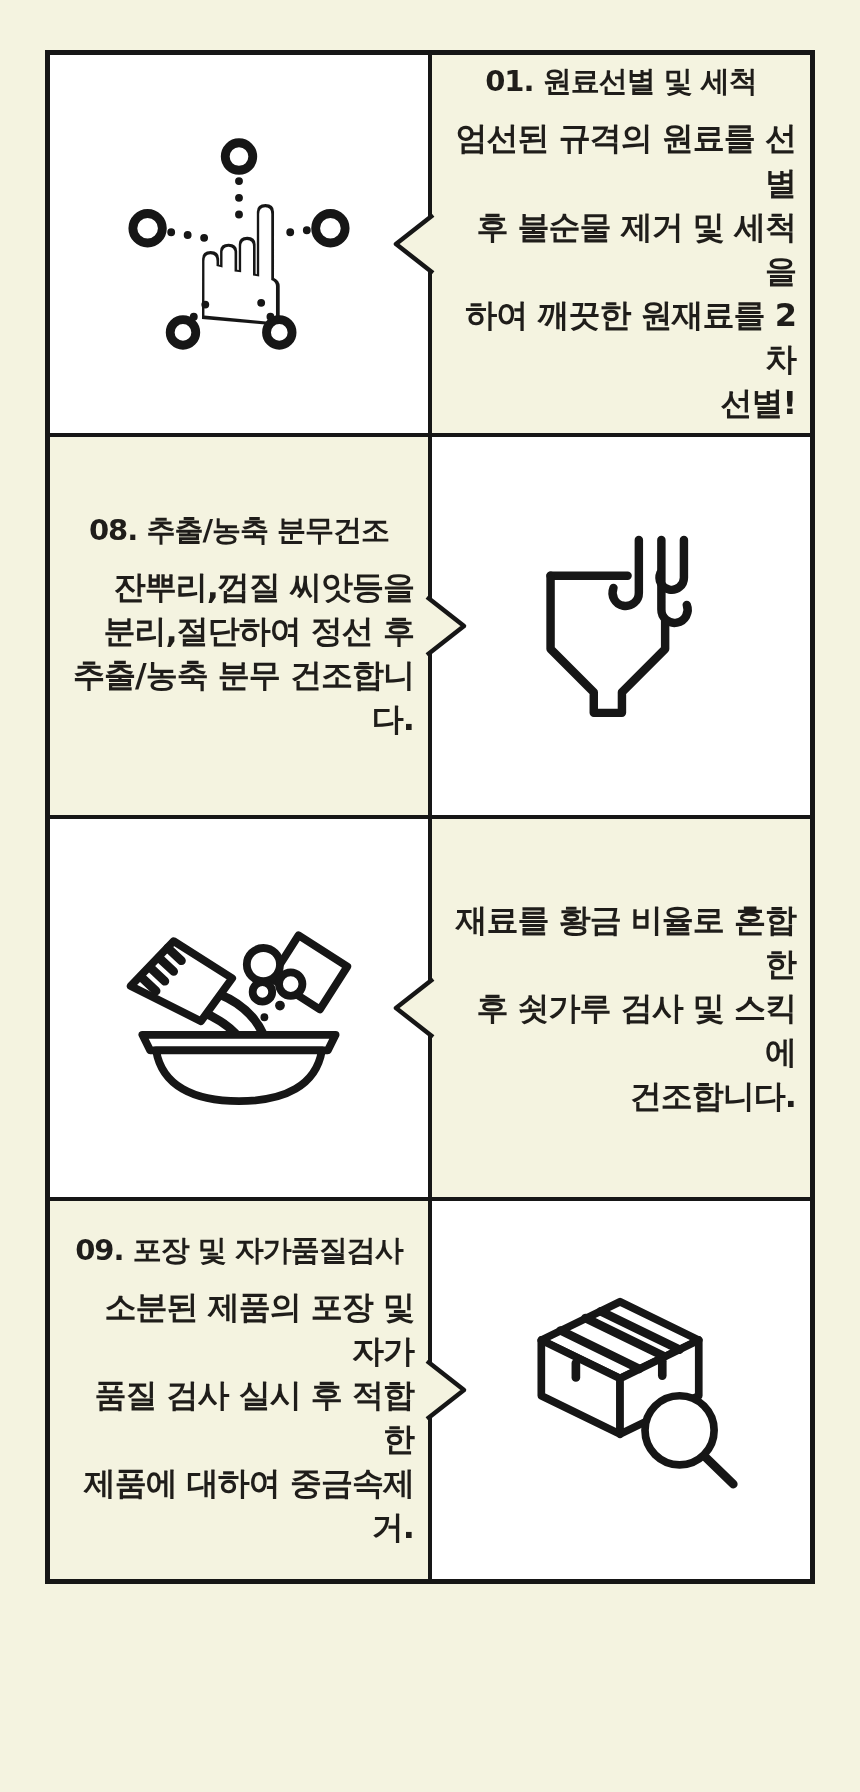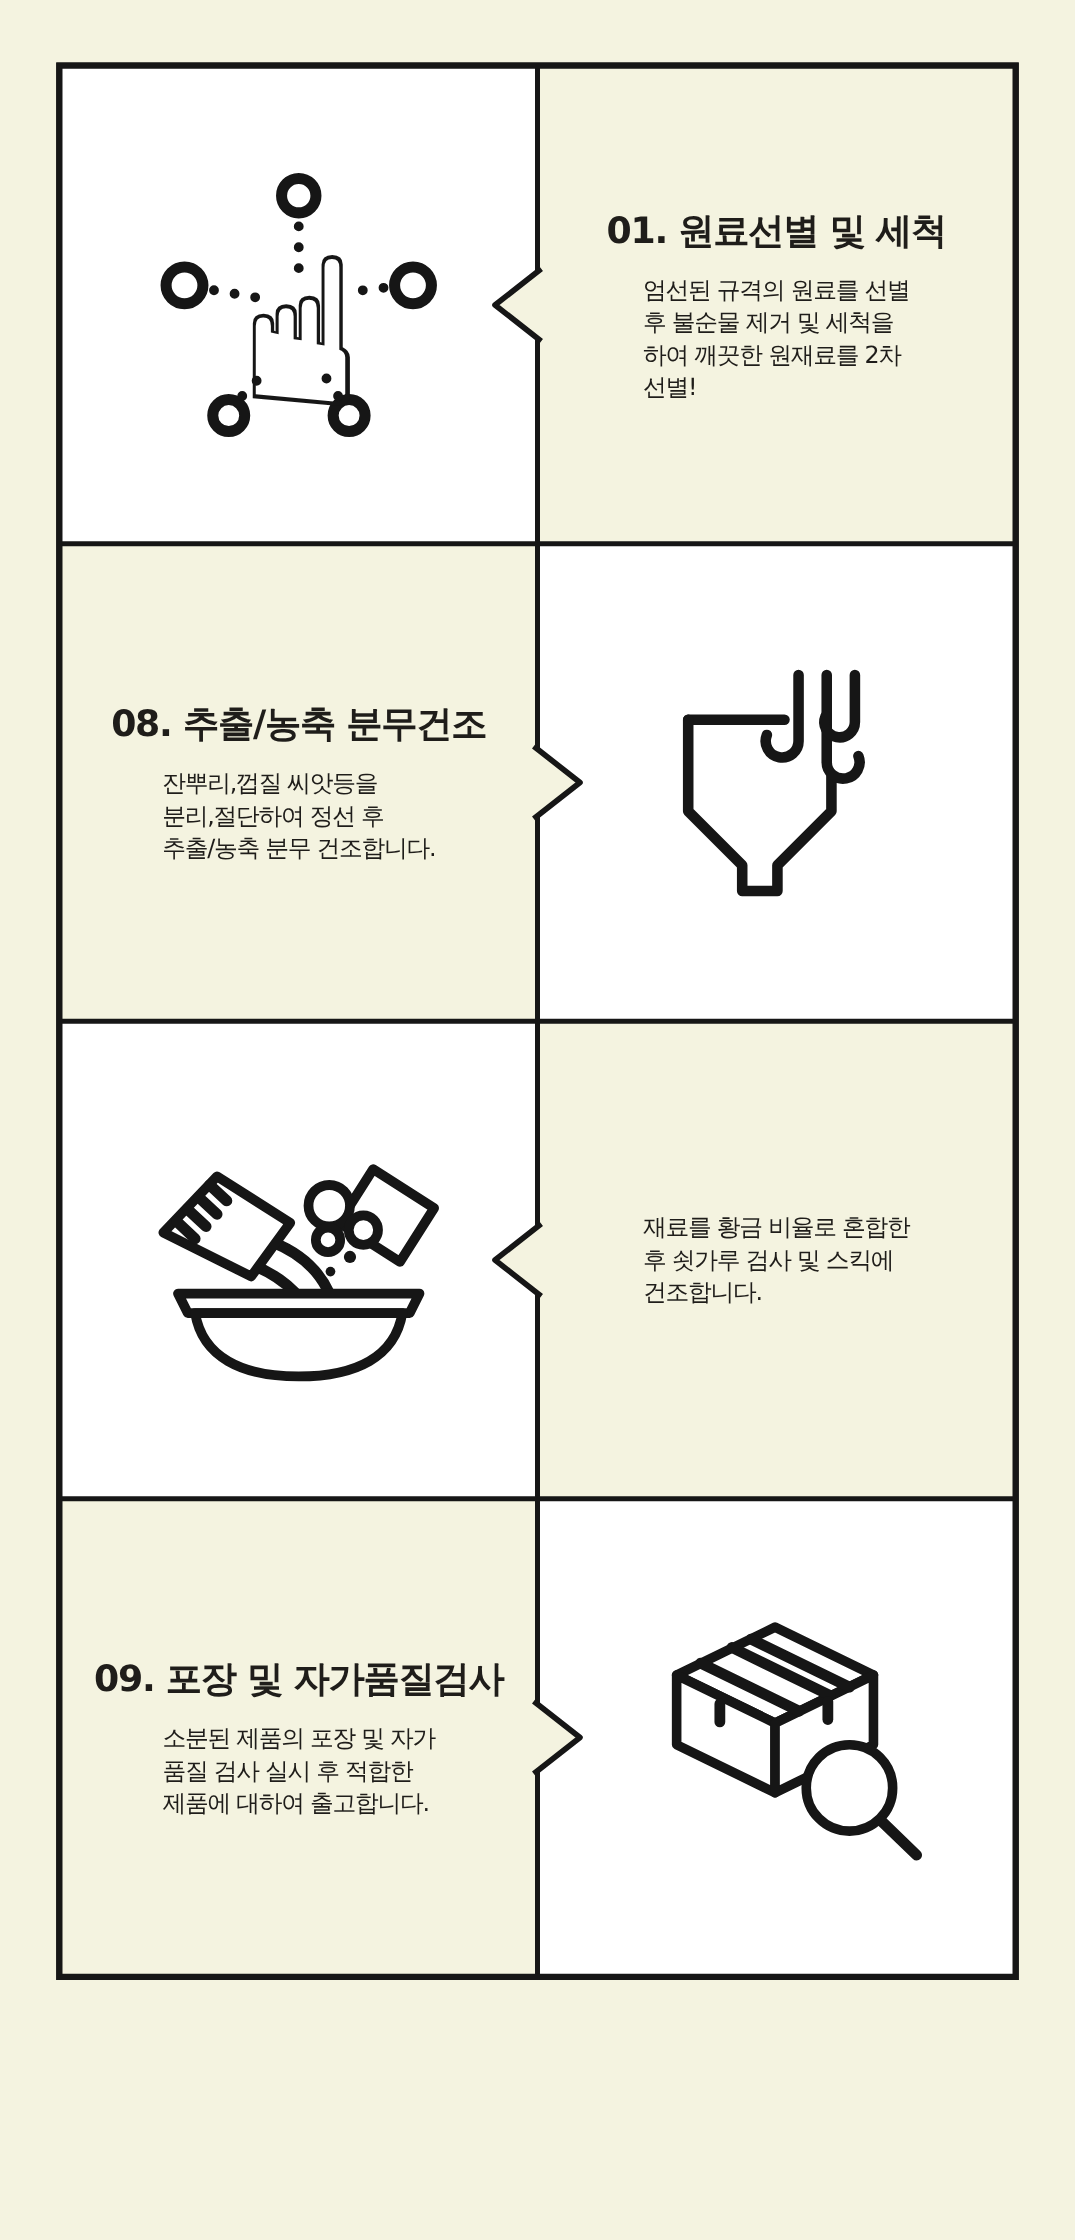--- a/index.html
+++ b/index.html
@@ -21,27 +21,27 @@
     gap:4px;
     background:#161616;
     border:5px solid #161616;
   }
   .cell {
     position:relative;
     display:flex; flex-direction:column;
     align-items:center; justify-content:center;
   }
   .cell.icon-cell { background:#ffffff; }
-  .cell.text-cell { background:#f4f3e0; text-align:left; padding:0 14px; }
+  .cell.text-cell { background:#f4f3e0; text-align:right; padding:0 14px; }
   .step-title {
     font-size:29px; font-weight:800; letter-spacing:-1px;
     margin-bottom:14px; white-space:nowrap;
   }
   .step-body {
-    font-size:19px; font-weight:400; letter-spacing:-1px;
+    font-size:32px; font-weight:700; letter-spacing:-1px;
     line-height:1.38; white-space:pre-line;
   }
   .arrow { position:absolute; top:50%; transform:translateY(-50%); z-index:3; }
   .arrow-left  { left:-45px; }
   .arrow-right { right:-45px; }
   svg { display:block; }
   .stroke { fill:none; stroke:#161616; stroke-width:9; stroke-linecap:round; stroke-linejoin:round; }
   .stroke-fill { fill:#ffffff; stroke:#161616; stroke-width:8; stroke-linejoin:round; }
   .dots { fill:none; stroke:#161616; stroke-width:8; stroke-linecap:round; stroke-dasharray:0 17; }
 </style>
@@ -121,21 +121,21 @@
 건조합니다.</div>
     </div>
 
     <div class="cell text-cell">
       <svg class="arrow arrow-right" width="50" height="64" viewBox="0 0 50 64">
         <path d="M4,3 L41,32 L4,61" fill="#f4f3e0" stroke="#161616" stroke-width="4.5" stroke-linejoin="round"></path>
       </svg>
       <div class="step-title">09. 포장 및 자가품질검사</div>
       <div class="step-body">소분된 제품의 포장 및 자가
 품질 검사 실시 후 적합한
-제품에 대하여 출고합니다.</div>
+제품에 대하여 중금속제거.</div>
     </div>
     <div class="cell icon-cell">
       <svg width="240" height="212" viewBox="0 0 250 220">
         <path class="stroke-fill" d="M124,18 L206,58 L124,98 L42,58 Z"></path>
         <path class="stroke-fill" d="M42,58 V116 L124,156 V98 Z"></path>
         <path class="stroke-fill" d="M206,58 V116 L124,156 V98 Z"></path>
         <path class="stroke" stroke-width="8" d="M62,48 L144,88"></path>
         <path class="stroke" stroke-width="8" d="M88,35 L170,75"></path>
         <path class="stroke" stroke-width="8" d="M104,28 L186,68"></path>
         <path class="stroke" stroke-width="8" d="M78,82 v15"></path>

